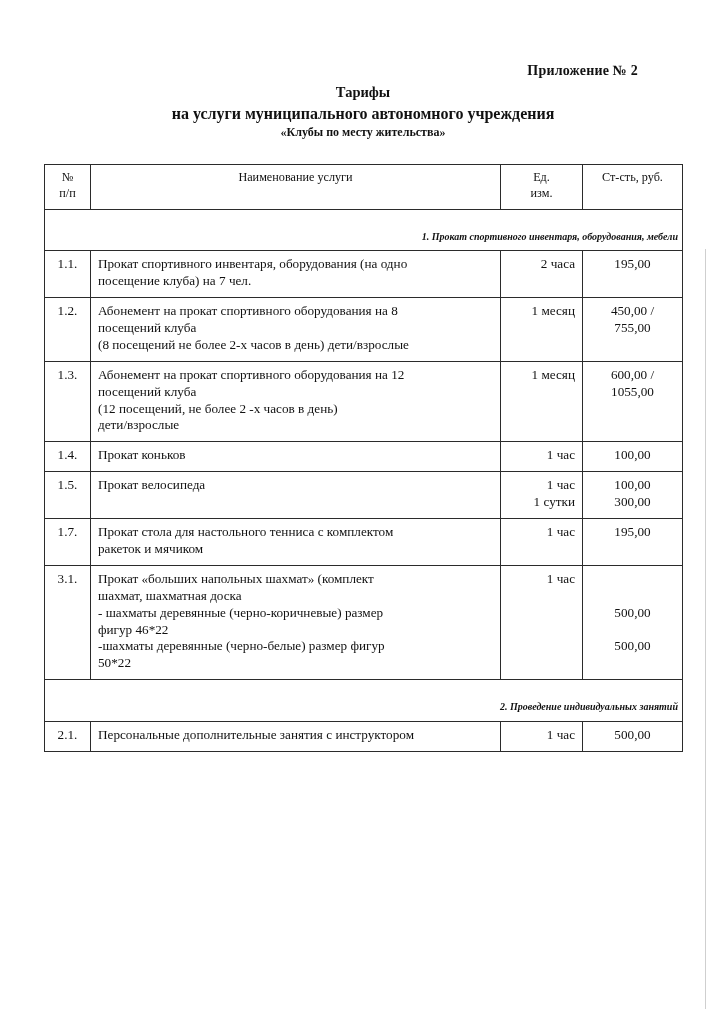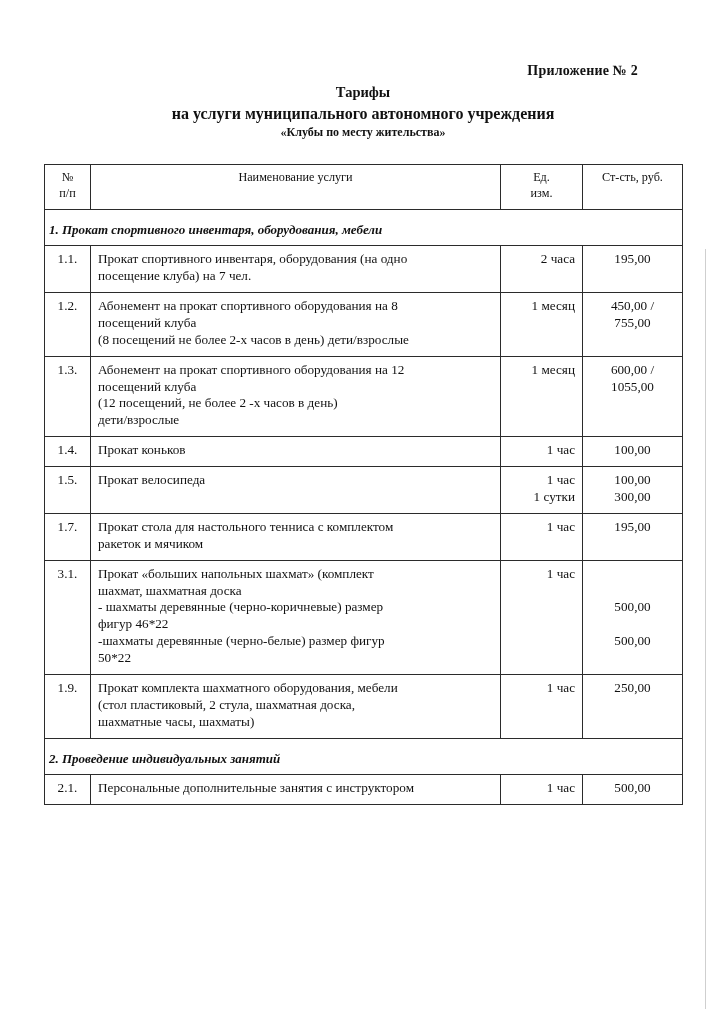--- a/index.html
+++ b/index.html
@@ -78,25 +78,25 @@
     white-space: nowrap;
   }
   td.unit {
     text-align: right;
   }
   td.price {
     text-align: center;
     margin-top: 43px;
   }
   tr.section td {
-    text-align: left;
+    text-align: right;
     font-weight: bold;
     font-style: italic;
-    font-size: 13px;
-    padding: 12px 4px 7px 4px;
+    font-size: 10px;
+    padding: 21px 4px 7px 4px;
   }
   .line { display: block; }
   .spacer-line { display: block; height: 1.28em; }
   .faint {
     position: absolute;
     color: #d9d9d9;
     font-size: 11px;
     letter-spacing: 2px;
   }
   .faint.a { left: 300px; top: 50px; }
@@ -248,34 +248,20 @@
             <span class="line">1 час</span>
           </td>
           <td class="price">
             <span class="spacer-line">&nbsp;</span>
             <span class="spacer-line">&nbsp;</span>
             <span class="line">500,00</span>
             <span class="spacer-line">&nbsp;</span>
             <span class="line">500,00</span>
           </td>
         </tr>
-        <tr>
-          <td class="num">1.9.</td>
-          <td class="name">
-            <span class="line">Прокат комплекта шахматного оборудования, мебели</span>
-            <span class="line">(стол пластиковый, 2 стула, шахматная доска,</span>
-            <span class="line">шахматные часы, шахматы)</span>
-          </td>
-          <td class="unit">
-            <span class="line">1 час</span>
-          </td>
-          <td class="price">
-            <span class="line">250,00</span>
-          </td>
-        </tr>
         <tr class="section">
           <td colspan="4">2. Проведение индивидуальных занятий</td>
         </tr>
         <tr>
           <td class="num">2.1.</td>
           <td class="name">
             <span class="line">Персональные дополнительные занятия с инструктором</span>
           </td>
           <td class="unit">
             <span class="line">1 час</span>

